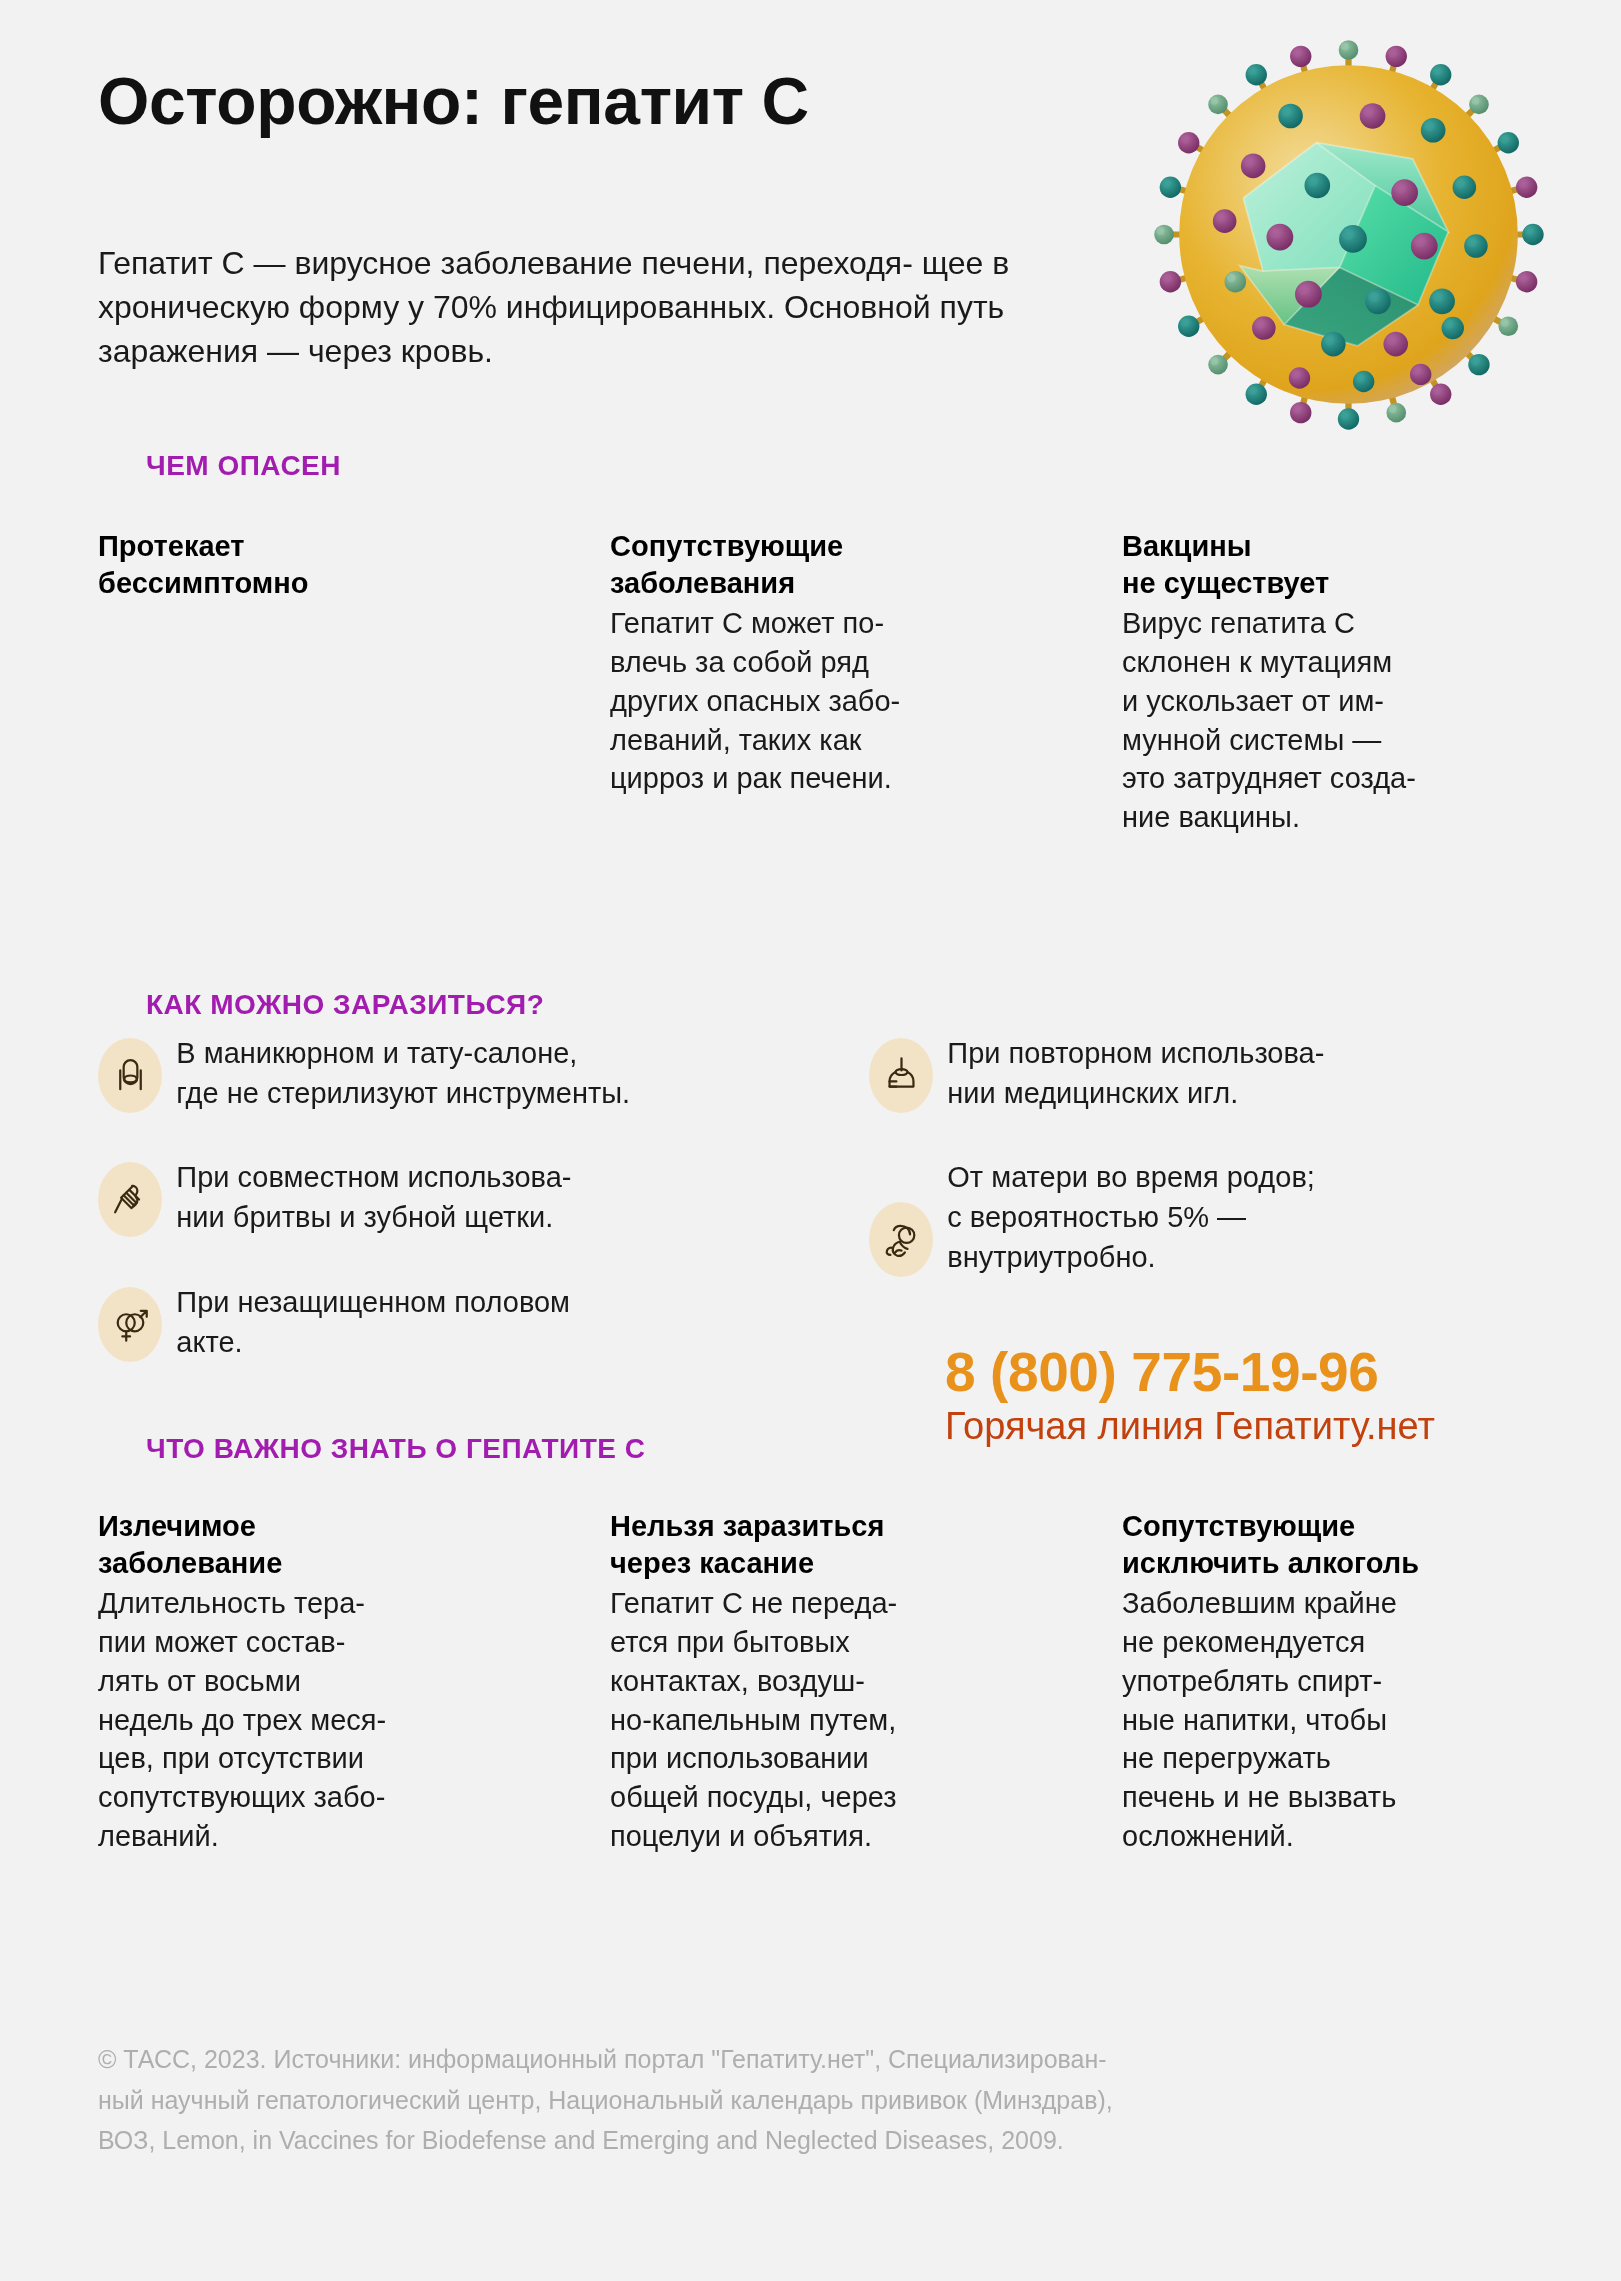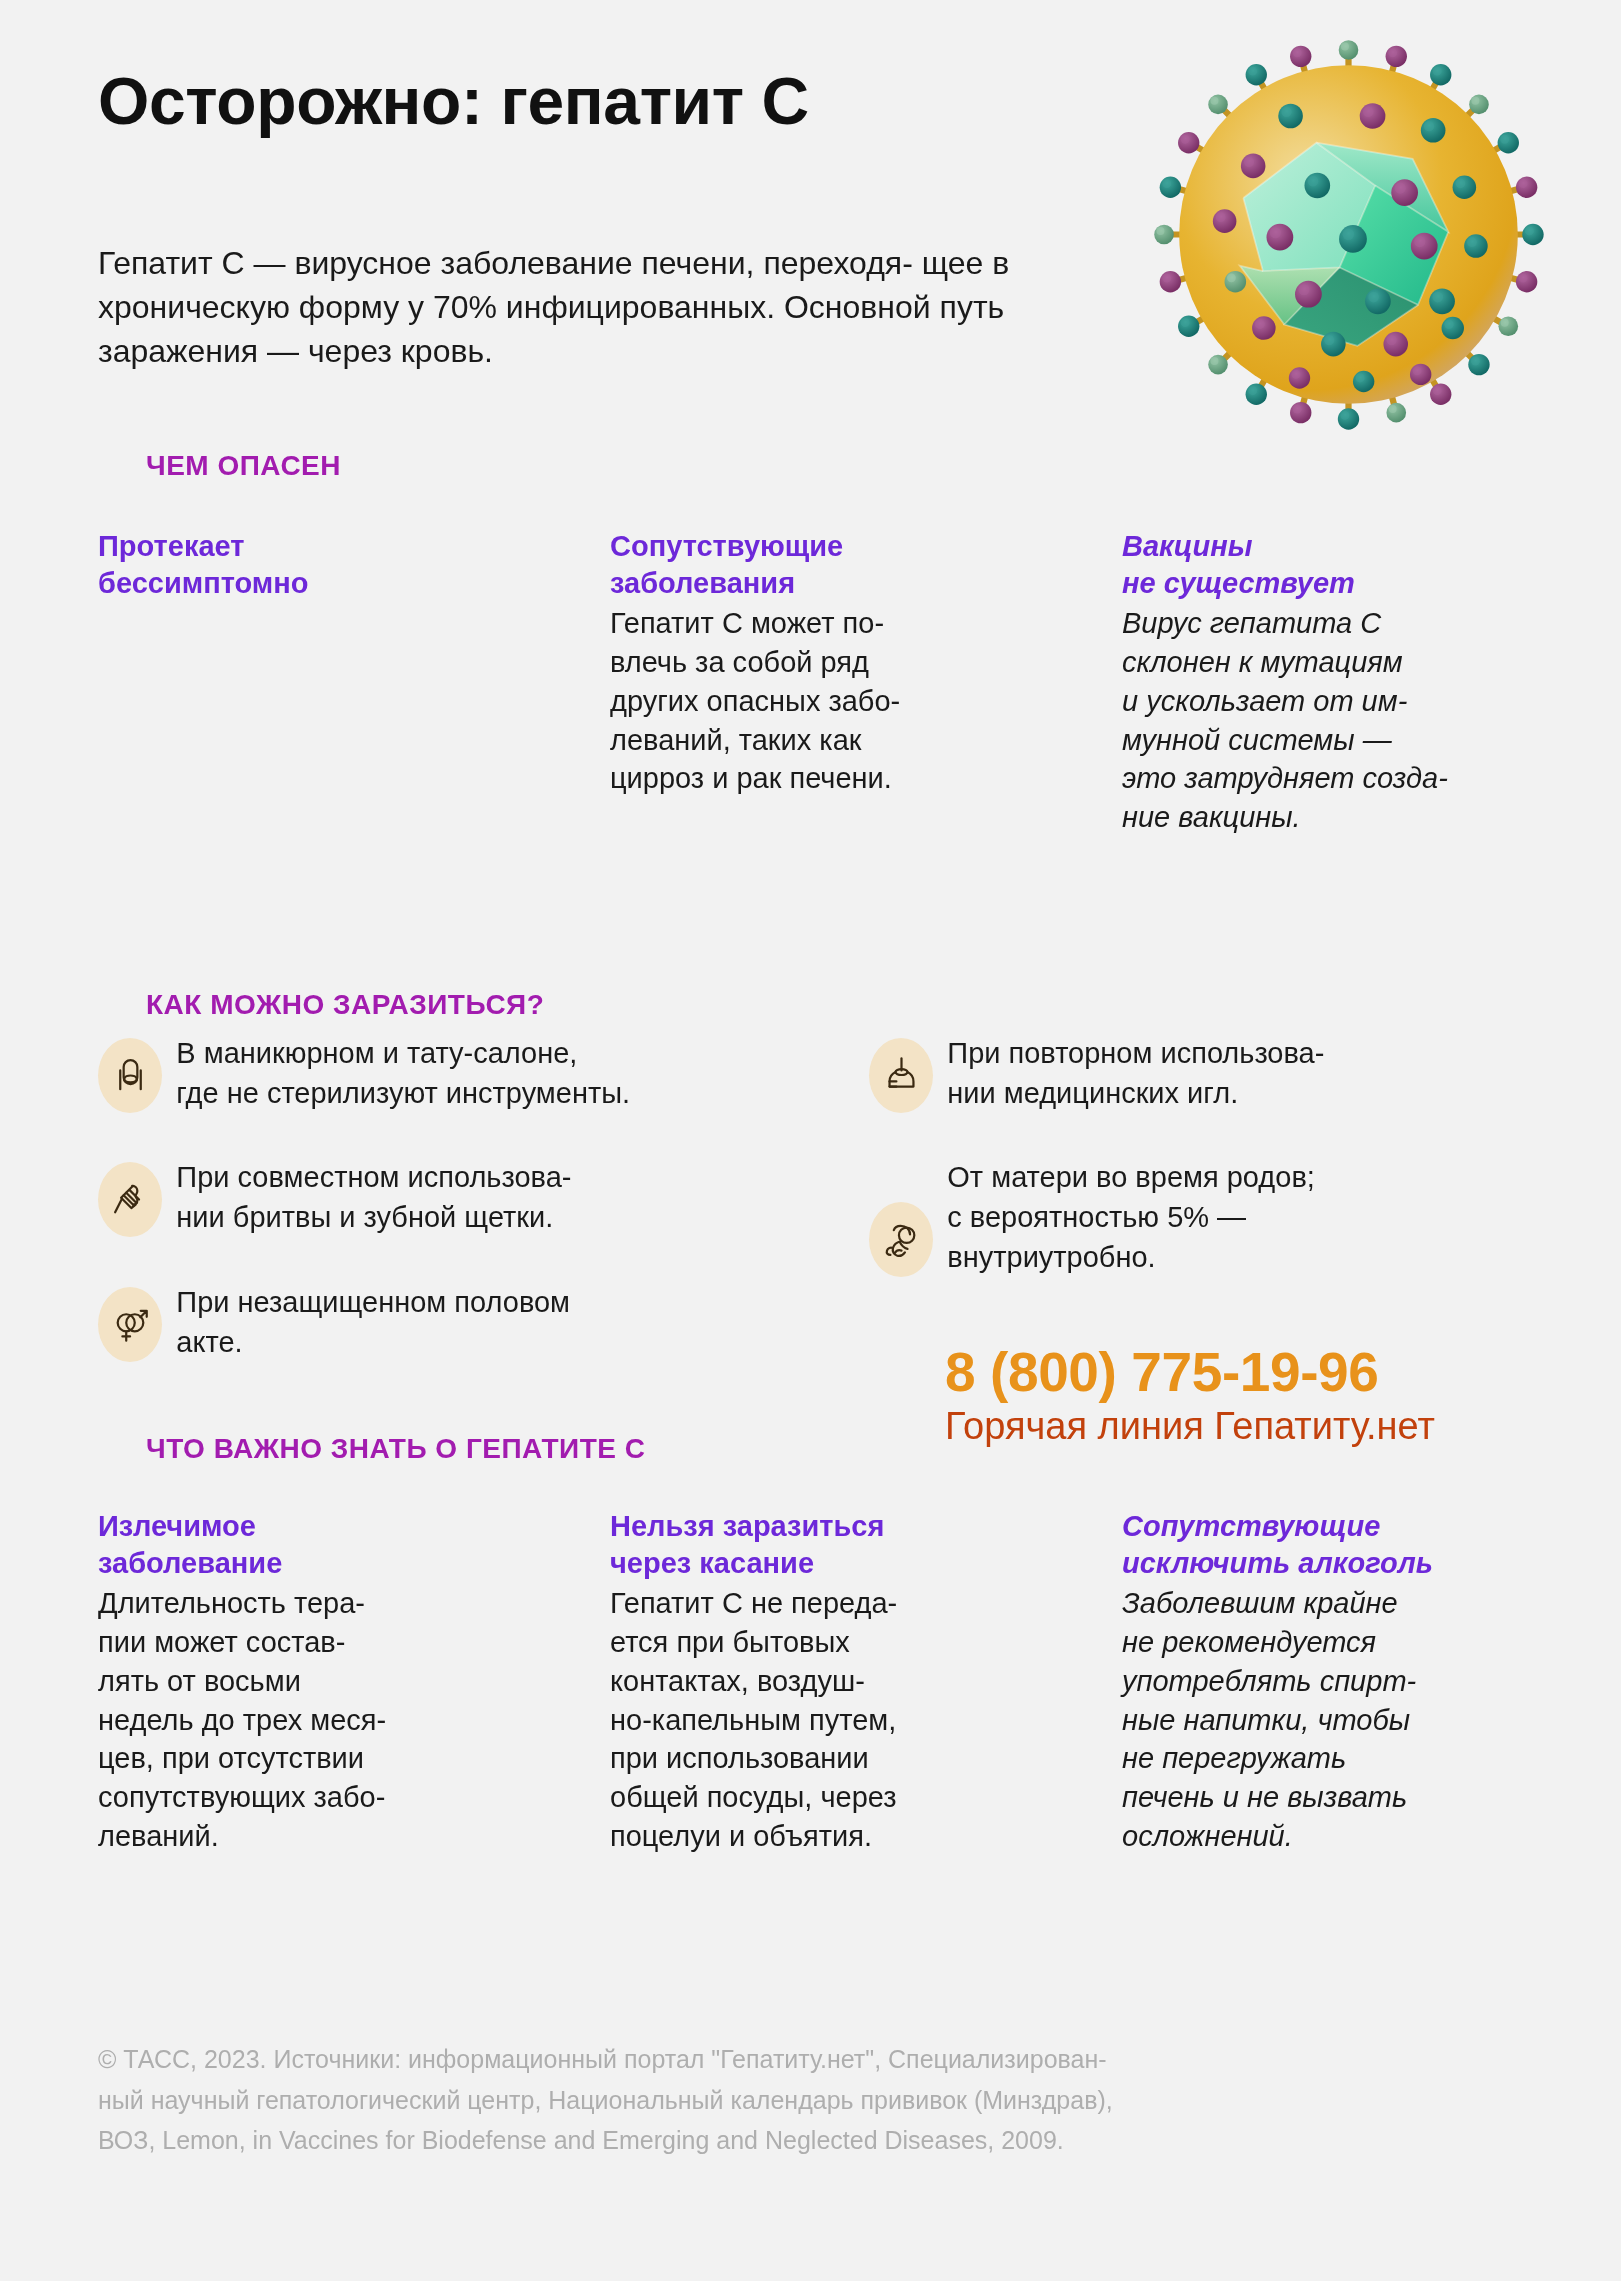--- a/index.html
+++ b/index.html
@@ -35,24 +35,24 @@
   #head-danger { left:98px; top:450px; }
   #head-transmit { left:98px; top:989px; }
   #head-know { left:98px; top:1433px; }
 
   
   .cols { position:absolute; display:flex; gap:0; }
   #cols-danger { left:98px; top:528px; width:1444px; }
   #cols-know   { left:98px; top:1508px; width:1444px; }
   .col { width:512px; padding-right:85px; }
   .col:nth-child(2) { width:512px; }
-  .col:nth-child(3) { width:419px; padding-right:0;font-style:italic; }
+  .col:nth-child(3) { width:419px; padding-right:0; }
   .col-title {
     font-size:29px; font-weight:700; line-height:1.28;
-    color:#6d28d9; margin-bottom:1.8px; white-space:pre-line;
+    color:#000000; margin-bottom:1.8px; white-space:pre-line;
   }
   .col-body {
     font-size:29px; font-weight:400; line-height:1.34; color:#1a1a1a;
     white-space:pre-line;
   }
 
   
   .tlist { position:absolute; }
   #tlist-left  { left:98px; top:1029px; width:713px; }
   #tlist-right { left:869px; top:1029px; width:677px; }

